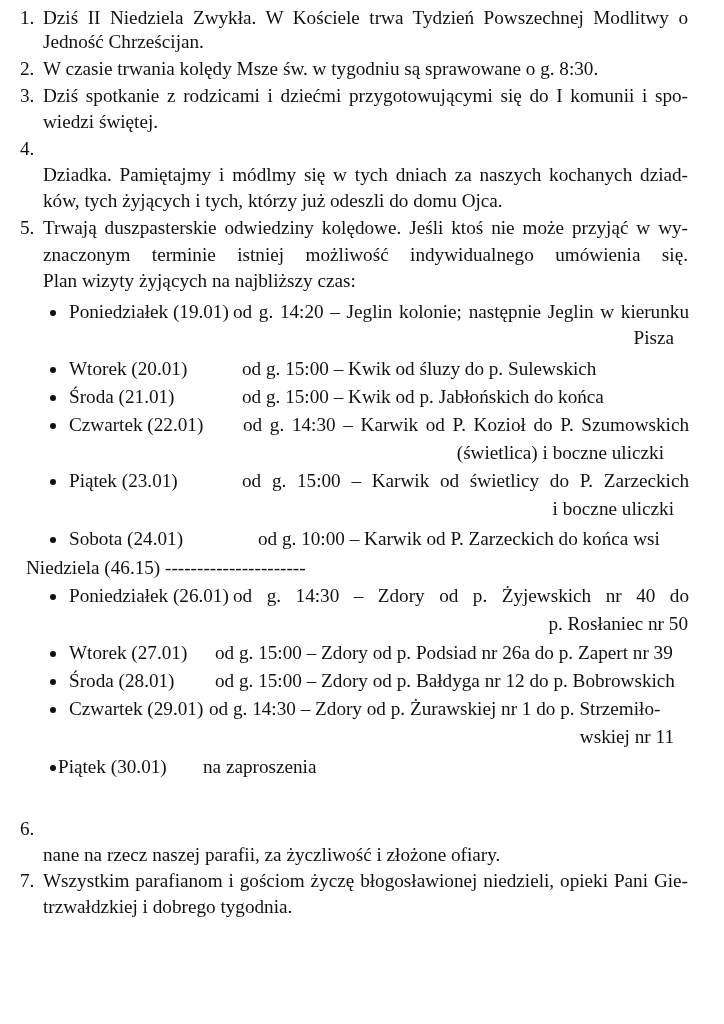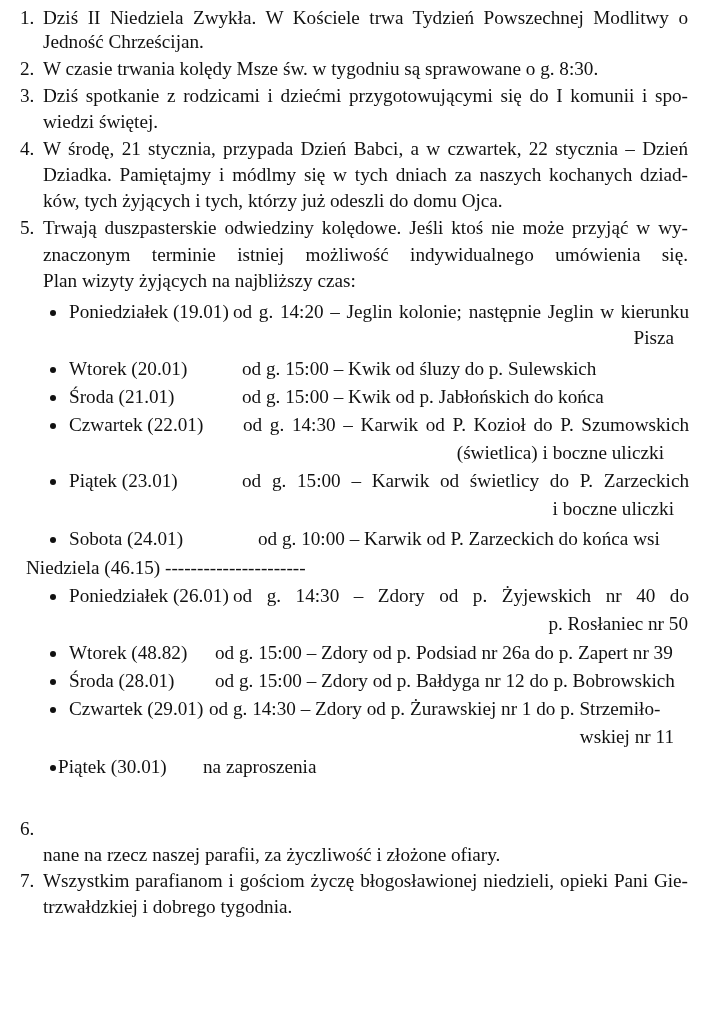--- a/index.html
+++ b/index.html
@@ -28,21 +28,20 @@
   <span class="line" style="left:43px;top:30px">Jedność Chrześcijan.</span>
 
   <span class="line num" style="top:57px">2.</span>
   <span class="line" style="left:43px;top:57px">W czasie trwania kolędy Msze św. w tygodniu są sprawowane o g. 8:30.</span>
 
   <span class="line num" style="top:84px">3.</span>
   <span class="just" style="top:84px">Dziś spotkanie z rodzicami i dziećmi przygotowującymi się do I komunii i spo-</span>
   <span class="line" style="left:43px;top:110px">wiedzi świętej.</span>
 
   <span class="line num" style="top:137px">4.</span>
-  <span class="just" style="top:137px">W środę, 21 stycznia, przypada Dzień Babci, a w czwartek, 22 stycznia – Dzień</span>
   <span class="just" style="top:163px">Dziadka. Pamiętajmy i módlmy się w tych dniach za naszych kochanych dziad-</span>
   <span class="line" style="left:43px;top:189px">ków, tych żyjących i tych, którzy już odeszli do domu Ojca.</span>
 
   <span class="line num" style="top:216px">5.</span>
   <span class="just" style="top:243px">znaczonym terminie istniej możliwość indywidualnego umówienia się.</span>
   <span class="just" style="top:216px">Trwają duszpasterskie odwiedziny kolędowe. Jeśli ktoś nie może przyjąć w wy-</span>
   <span class="line" style="left:43px;top:269px">Plan wizyty żyjących na najbliższy czas:</span>
 
   <div>
 
@@ -77,21 +76,21 @@
   <span class="line" style="left:26px;top:556px">Niedziela (46.15) ----------------------</span>
 
   <div>
 
     <span class="bullet" style="top:584px"></span>
     <span class="line" style="left:69px;top:584px">Poniedziałek (26.01)</span>
     <span class="line" style="left:233px;top:584px;width:456px;text-align:justify;text-align-last:justify;white-space:normal">od g. 14:30 – Zdory od p. Żyjewskich nr 40 do</span>
     <span class="rgt" style="right:36px;top:612px">p. Rosłaniec nr 50</span>
 
     <span class="bullet" style="top:641px"></span>
-    <span class="line" style="left:69px;top:641px">Wtorek (48.82)</span>
+    <span class="line" style="left:69px;top:641px">Wtorek (27.01)</span>
     <span class="line" style="left:215px;top:641px">od g. 15:00 – Zdory od p. Podsiad nr 26a do p. Zapert nr 39</span>
 
     <span class="bullet" style="top:669px"></span>
     <span class="line" style="left:69px;top:669px">Środa (28.01)</span>
     <span class="line" style="left:215px;top:669px">od g. 15:00 – Zdory od p. Bałdyga nr 12 do p. Bobrowskich</span>
 
     <span class="bullet" style="top:697px"></span>
     <span class="line" style="left:69px;top:697px">Czwartek (29.01)</span>
     <span class="line" style="left:209px;top:697px">od g. 14:30 – Zdory od p. Żurawskiej nr 1 do p. Strzemiło-</span>
     <span class="rgt" style="right:50px;top:725px">wskiej nr 11</span>

